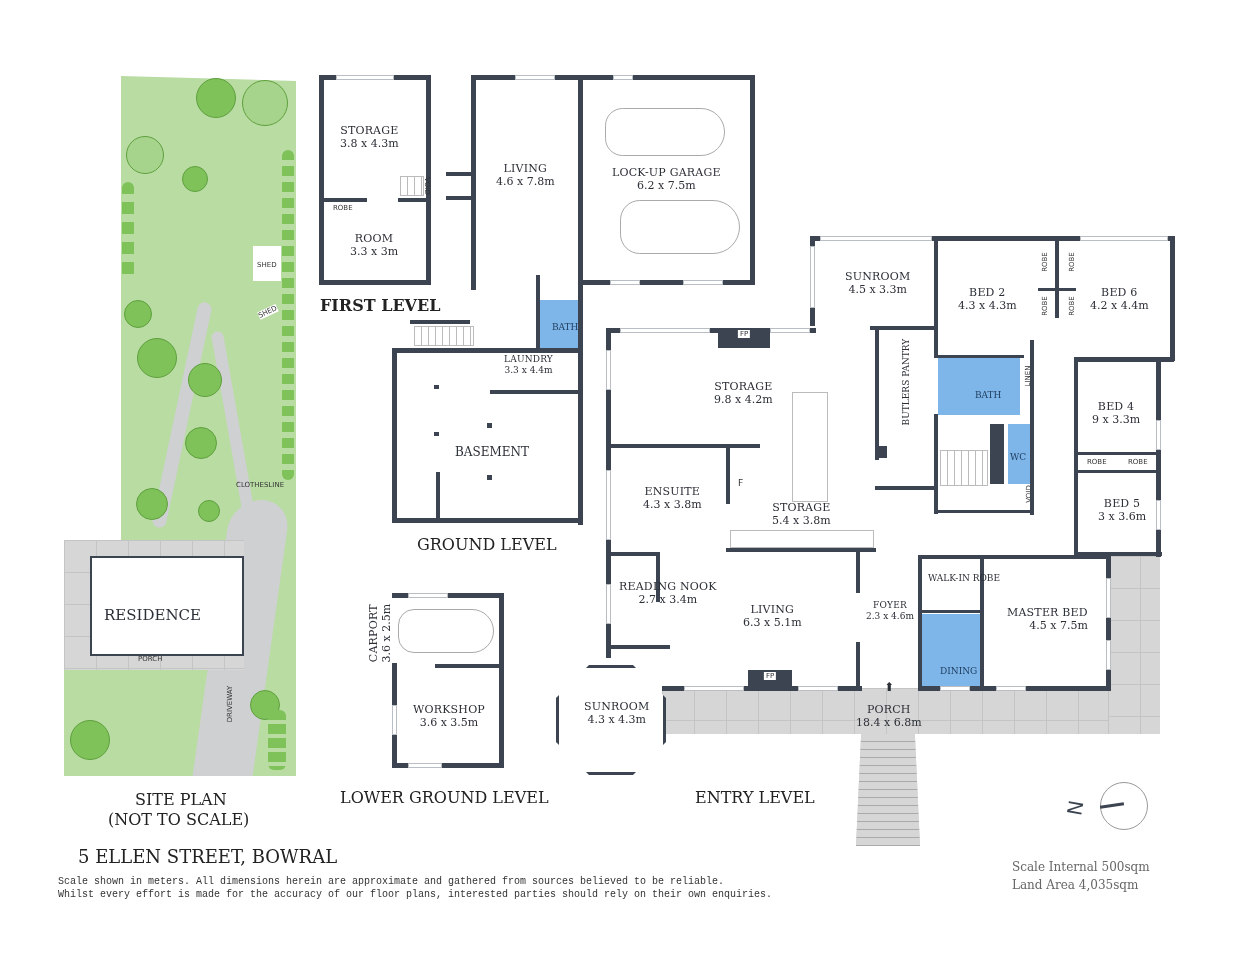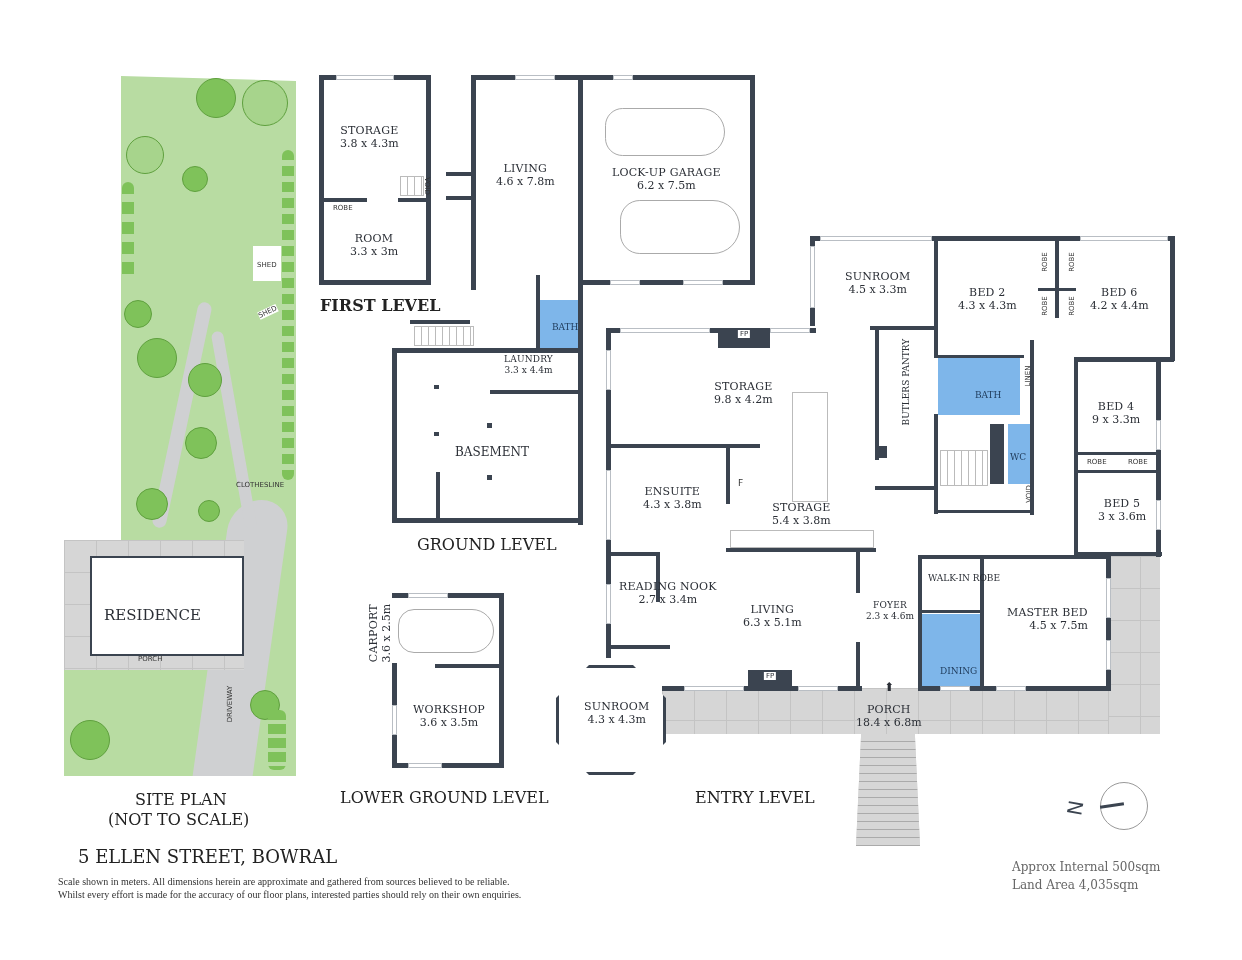--- a/index.html
+++ b/index.html
@@ -14,21 +14,21 @@
   .level{position:absolute;font-family:"DejaVu Serif",serif;font-size:16px;color:#222;white-space:nowrap;}
   .wet{position:absolute;background:#7eb6ea;}
   .tile{position:absolute;background-color:#d6d6d6;background-image:linear-gradient(#c4c4c4 1px,transparent 1px),linear-gradient(90deg,#c4c4c4 1px,transparent 1px);background-size:32px 32px;}
   .stairs{position:absolute;background-image:repeating-linear-gradient(90deg,#fff 0 6px,#bbb 6px 7px);border:1px solid #bbb;box-sizing:border-box;}
   .fp{position:absolute;background:#3b4450;}
   .fp span{position:absolute;left:50%;top:2px;transform:translateX(-50%);background:#fff;font-size:7px;padding:0 2px;font-family:"DejaVu Sans",sans-serif;}
   .green{position:absolute;background:#b8dca2;}
   .tree{position:absolute;border-radius:50%;background:#7fc25a;border:1px solid #5fa03e;box-sizing:border-box;}
   .path{position:absolute;background:#cfd0d2;}
   .footer-title{position:absolute;left:58px;top:846px;font-size:18px;font-family:"DejaVu Serif",serif;color:#222;margin-left:20px;}
-  .footer-note{position:absolute;left:58px;font-size:10px;font-family:Liberation Serif, serif;color:#333;}
+  .footer-note{position:absolute;left:58px;font-size:10px;font-family:Liberation Mono, monospace;color:#333;}
   .area{position:absolute;left:1012px;font-size:12px;font-family:"DejaVu Serif",serif;color:#666;}
 </style>
 </head>
 <body>
 
 <div>
   <div class="green" style="left:121px;top:76px;width:175px;height:490px;clip-path:polygon(0 0,100% 1%,100% 100%,0 100%);"></div>
   <div class="green" style="left:64px;top:540px;width:232px;height:236px;"></div>
   <div class="path" style="left:212px;top:500px;width:60px;height:276px;border-radius:40px 40px 0 0;transform:skewX(-8deg);"></div>
   <div class="path" style="left:175px;top:300px;width:14px;height:230px;border-radius:8px;transform:rotate(12deg);"></div>
@@ -314,14 +314,14 @@
   <div class="level" style="left:695px;top:788px;">ENTRY LEVEL</div>
 </div>
 
 <div style="position:absolute;left:1100px;top:782px;width:46px;height:46px;border:1px solid #999;border-radius:50%;"></div>
 <div style="position:absolute;left:1100px;top:804px;width:24px;height:3px;background:#3b4450;transform:rotate(-8deg);"></div>
 <div style="position:absolute;left:1068px;top:796px;font-size:20px;font-family:'DejaVu Sans',sans-serif;color:#3b4450;transform:rotate(-80deg);">N</div>
 
 <div class="footer-title">5 ELLEN STREET, BOWRAL</div>
 <div class="footer-note" style="top:876px;">Scale shown in meters. All dimensions herein are approximate and gathered from sources believed to be  reliable.</div>
 <div class="footer-note" style="top:889px;">Whilst every effort is made for the accuracy of our floor plans, interested parties should rely on their own enquiries.</div>
-<div class="area" style="top:860px;">Approx Internal 500sqm</div>
+<div class="area" style="top:860px;">Scale Internal 500sqm</div>
 <div class="area" style="top:878px;">Land Area 4,035sqm</div>
 
 </body></html>

